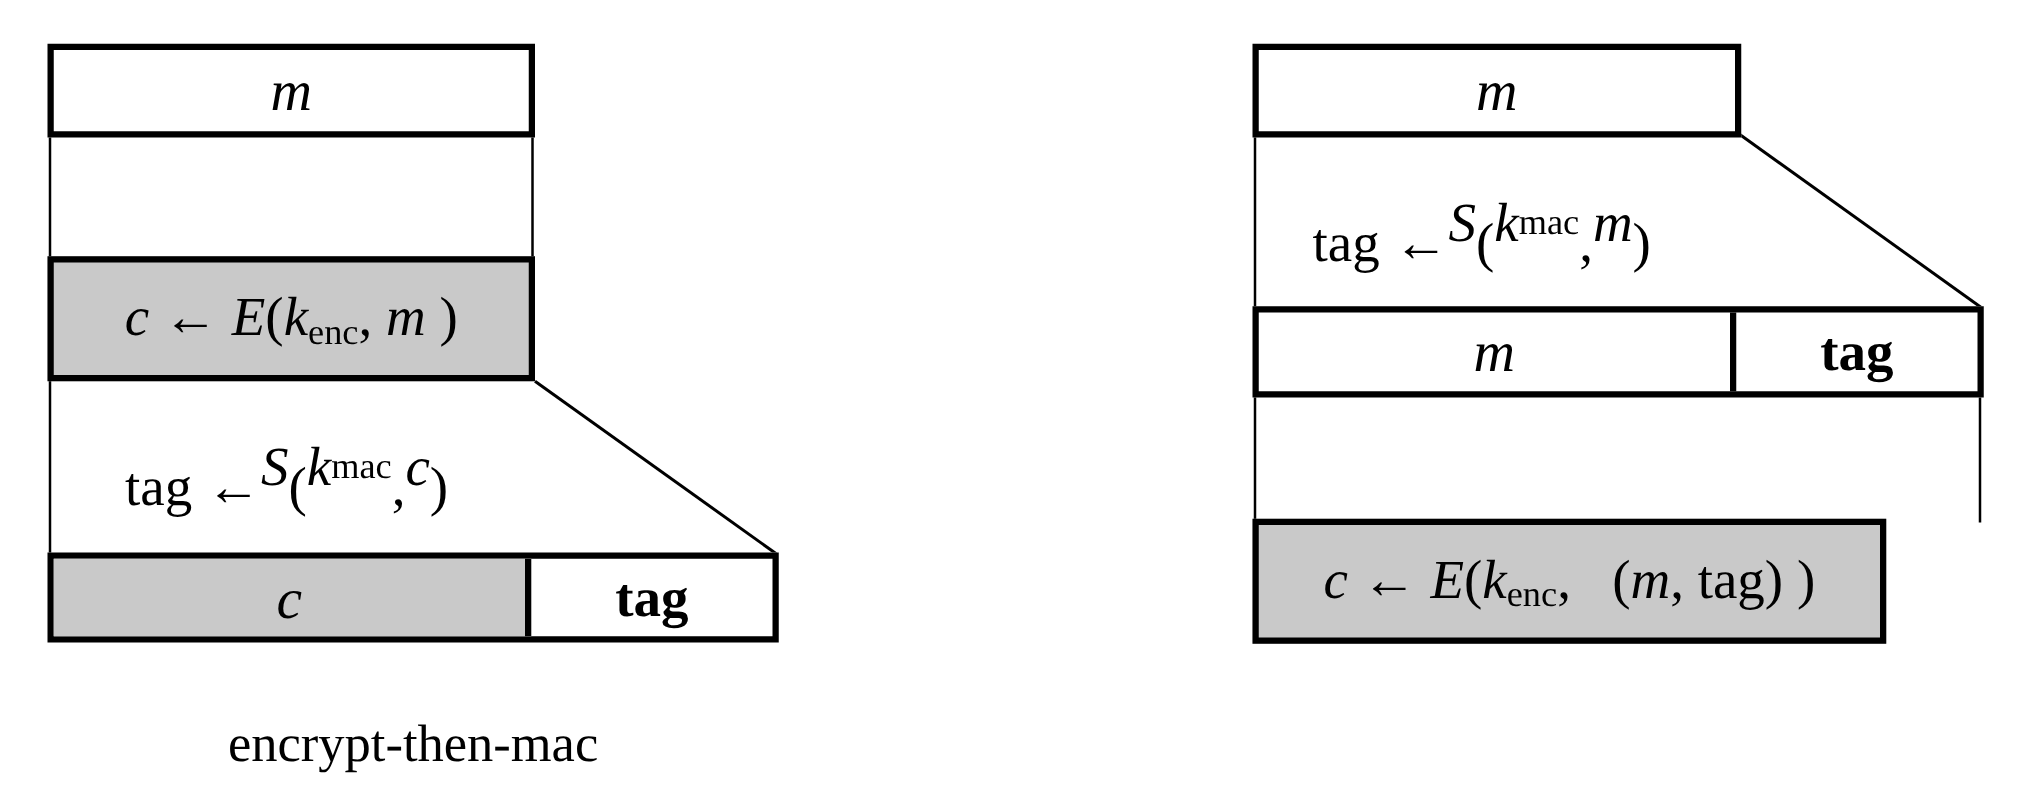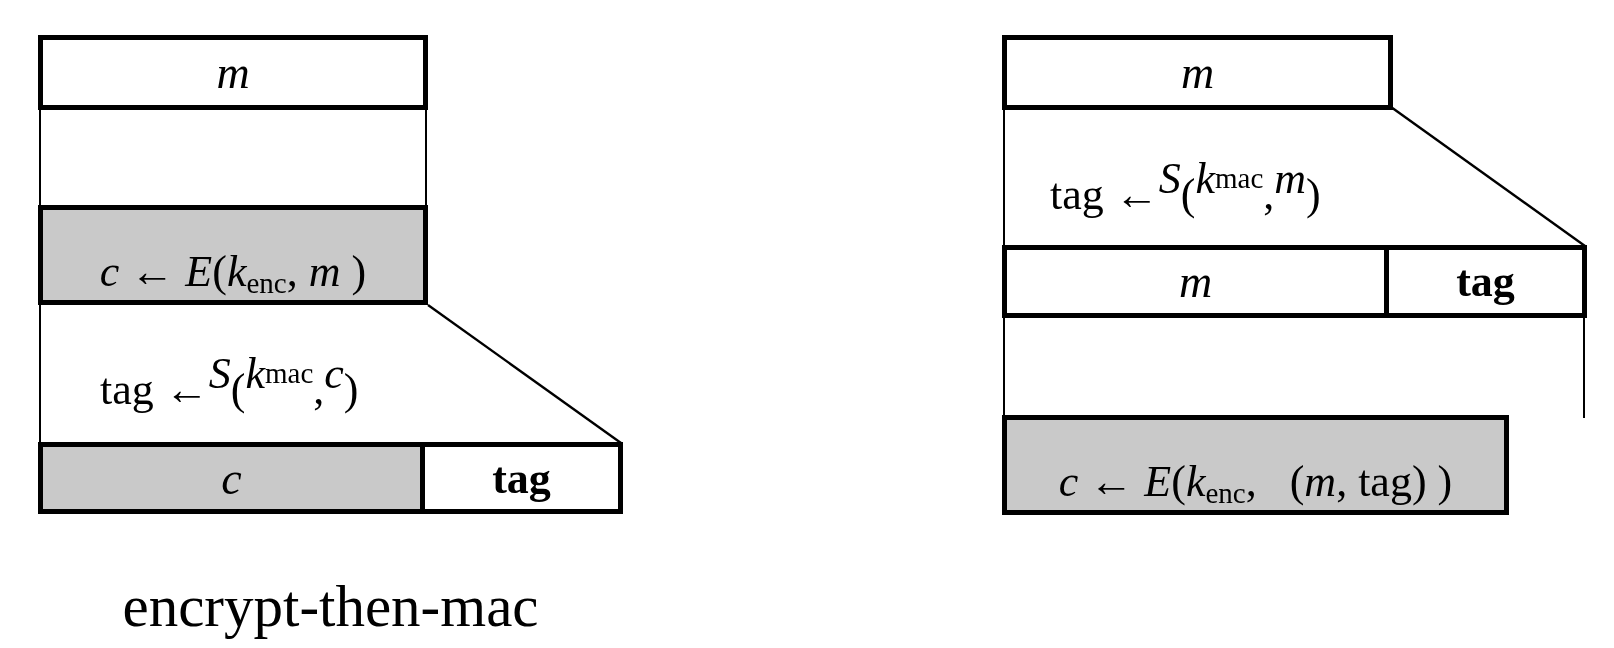--- a/index.html
+++ b/index.html
@@ -29,21 +29,21 @@
 
   .dbox {
     position: absolute;
     border: 5px solid var(--line-color);
     background: var(--bg-color);
     display: flex;
     align-items: center;
     justify-content: center;
     white-space: nowrap;
   }
-  .shaded { background: var(--shaded-fill); align-items: flex-end; }
+  .shaded { background: var(--shaded-fill); }
 
   .cellrow {
     position: absolute;
     border: 5px solid var(--line-color);
     background: var(--bg-color);
     display: flex;
     align-items: stretch;
   }
   .cellrow .cell {
     display: flex;
@@ -66,21 +66,21 @@
   .word        { font-size: 44px; font-style: normal; font-weight: bold; }
   .boxformula  { font-size: 44px; }
 
   .tok-rm  { font-style: normal; margin-top: 32px; }
   .tok-it  { font-style: italic; }
   .tok-sub { font-style: normal; font-size: 0.66em; vertical-align: -0.24em; }
 
   .caption {
     position: absolute;
     text-align: center;
-    font-size: 59px;
+    font-size: 42px;
     color: var(--line-color);
     white-space: nowrap;
   }
 
   
   .box-m-left    { left: 38px;  top: 35px;  width: 390px; height: 75px; }
   .box-enc-left  { left: 38px;  top: 205px; width: 390px; height: 100px; }
   .row-left      { left: 38px;  top: 442px; width: 585px; height: 72px; }
   .row-left .cell.first { width: 382px; }
   .formula-mid-left  { left: 100px; top: 341px; height: 64px; }

